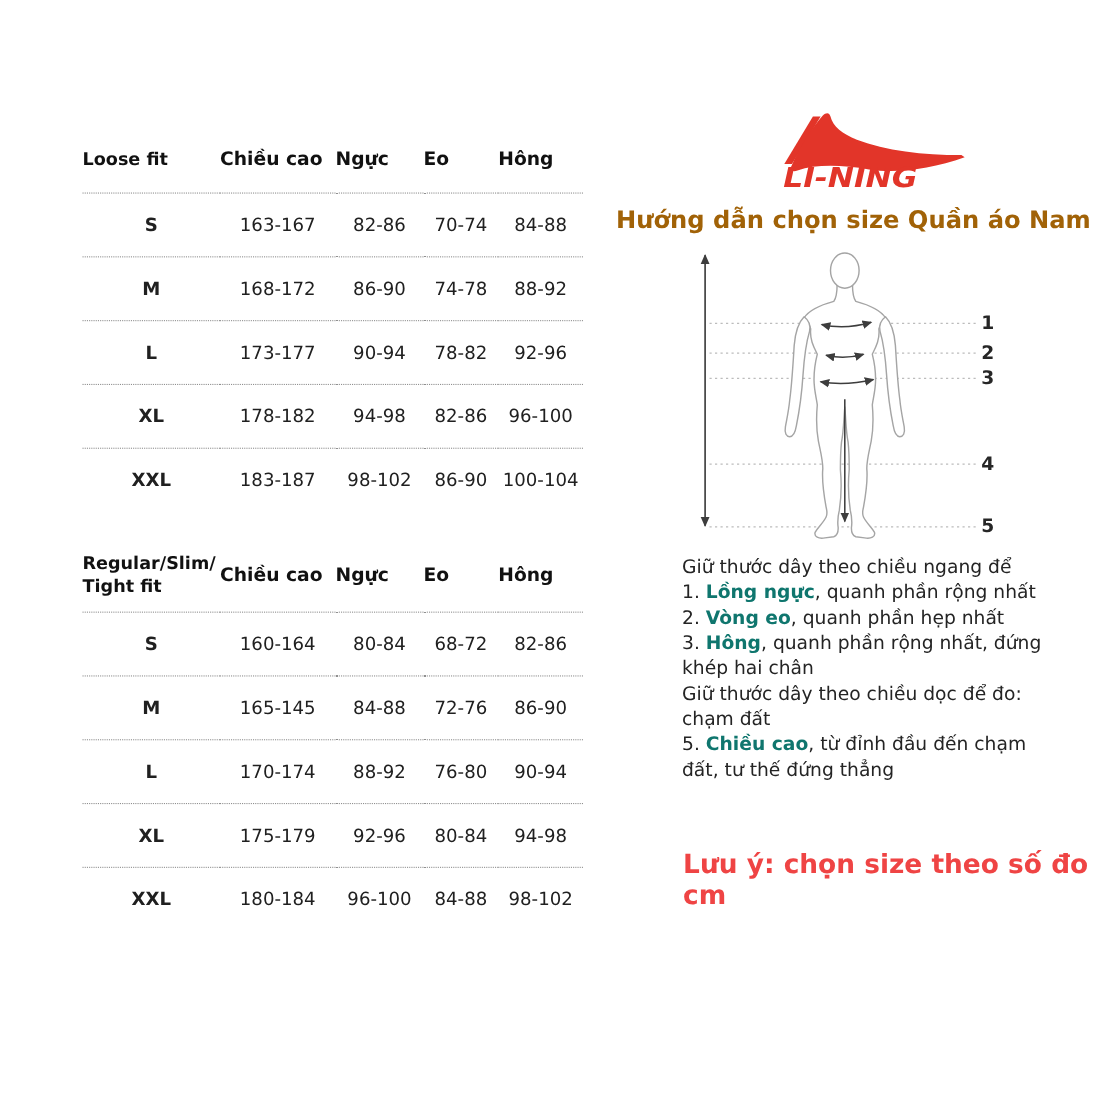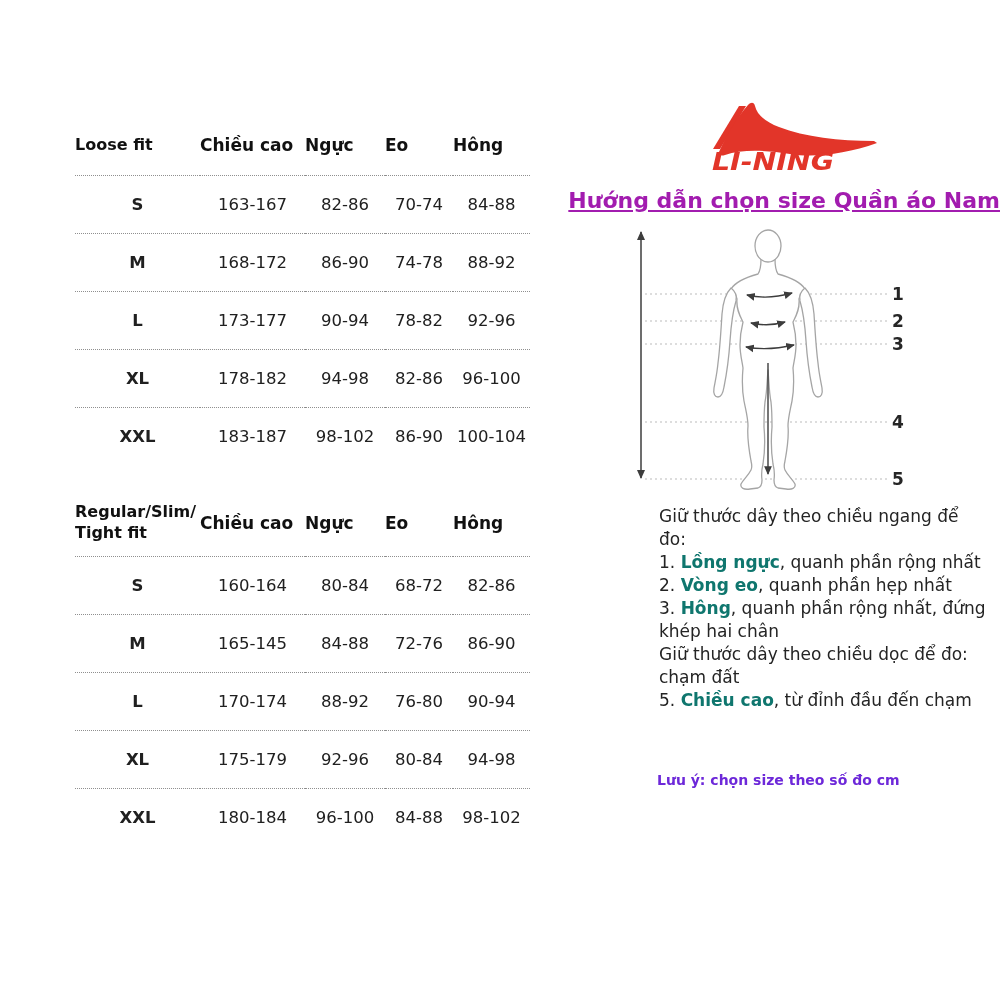--- a/index.html
+++ b/index.html
@@ -14,34 +14,34 @@
   .size-table td{font-size:16.5px;text-align:center;vertical-align:middle;color:#202020;padding:0;}
   .size-table td.size-cell{font-weight:bold;}
   .size-table tbody tr{border-top:1px dotted #8f8f8f;height:58px;}
   #table1{top:116px;}
   #table1 thead tr{height:59px;}
   #table2{top:490px;}
   #table2 thead tr{height:66px;margin-left:45px;}
 
   
   .logo{position:absolute;left:698px;top:92px;width:184px;height:84px;}
-  .title{position:absolute;left:560px;top:188px;width:440px;text-align:right;
-         font-size:22px;font-weight:bold;color:#a21caf;text-decoration:underline;}
+  .title{position:absolute;left:560px;top:188px;width:440px;text-align:left;
+         font-size:22px;font-weight:bold;color:#a16207;}
 
   
   .diagram{position:absolute;left:615px;top:220px;width:300px;height:275px;}
   .diagram text{font-family:"DejaVu Sans","Liberation Sans",sans-serif;font-weight:bold;
                 font-size:17px;fill:#262626;}
 
   
   .instructions{position:absolute;left:620px;top:505px;width:378px;
                 font-size:17px;line-height:23px;color:#242424;}
-  .instructions .line{white-space:nowrap;margin-left:39px;}
+  .instructions .line{white-space:nowrap;}
   .instructions b{font-weight:bold;color:#0f766e;}
-  .note{position:absolute;left:621px;top:772px;font-size:14px;font-weight:bold;color:#6d28d9;margin-left:36px;}
+  .note{position:absolute;left:621px;top:772px;font-size:24px;font-weight:bold;color:#ef4444;}
 </style>
 </head>
 <body>
 
 <div class="page">
 
   <table class="size-table" id="table1">
     <colgroup>
         <col style="width:125px">
         <col style="width:105px">
@@ -215,25 +215,25 @@
       <text x="277" y="74" dominant-baseline="central">1</text>
       <text x="277" y="101" dominant-baseline="central">2</text>
       <text x="277" y="124" dominant-baseline="central">3</text>
       <text x="277" y="202" dominant-baseline="central">4</text>
       <text x="277" y="259" dominant-baseline="central">5</text>
     </g>
   </svg>
 
   <div class="instructions">
     <div class="line"><span>Giữ thước dây theo chiều ngang để</span><b></b><span></span></div>
-    <div class="line"><span>đo:</span><b></b><span></span></div>
     <div class="line"><span>1. </span><b>Lồng ngực</b><span>, quanh phần rộng nhất</span></div>
     <div class="line"><span>2. </span><b>Vòng eo</b><span>, quanh phần hẹp nhất</span></div>
     <div class="line"><span>3. </span><b>Hông</b><span>, quanh phần rộng nhất, đứng</span></div>
     <div class="line"><span>khép hai chân</span><b></b><span></span></div>
     <div class="line"><span>Giữ thước dây theo chiều dọc để đo:</span><b></b><span></span></div>
     <div class="line"><span>chạm đất</span><b></b><span></span></div>
     <div class="line"><span>5. </span><b>Chiều cao</b><span>, từ đỉnh đầu đến chạm</span></div>
+    <div class="line"><span>đất, tư thế đứng thẳng</span><b></b><span></span></div>
   </div>
 
   <div class="note">Lưu ý: chọn size theo số đo cm</div>
 
 </div>
 
 </body></html>

